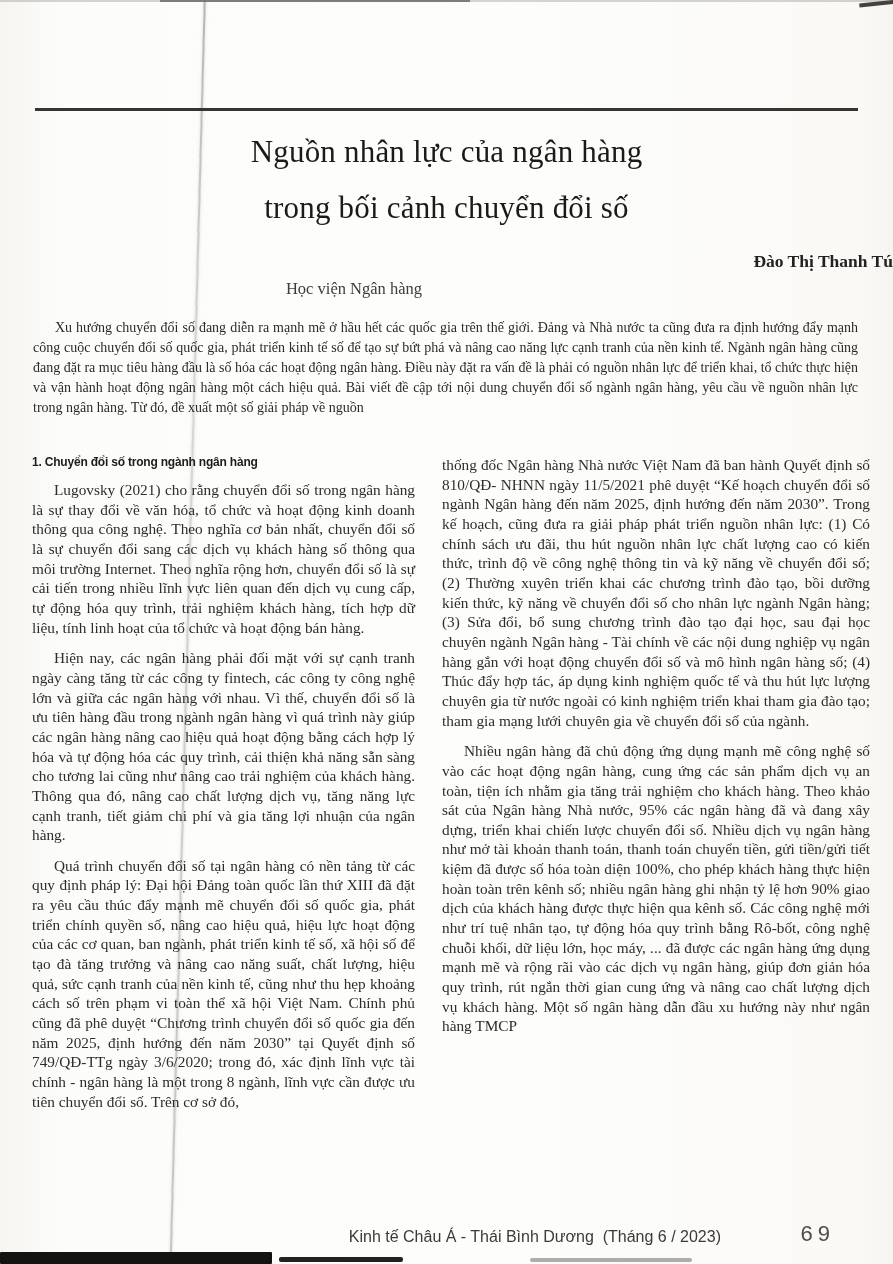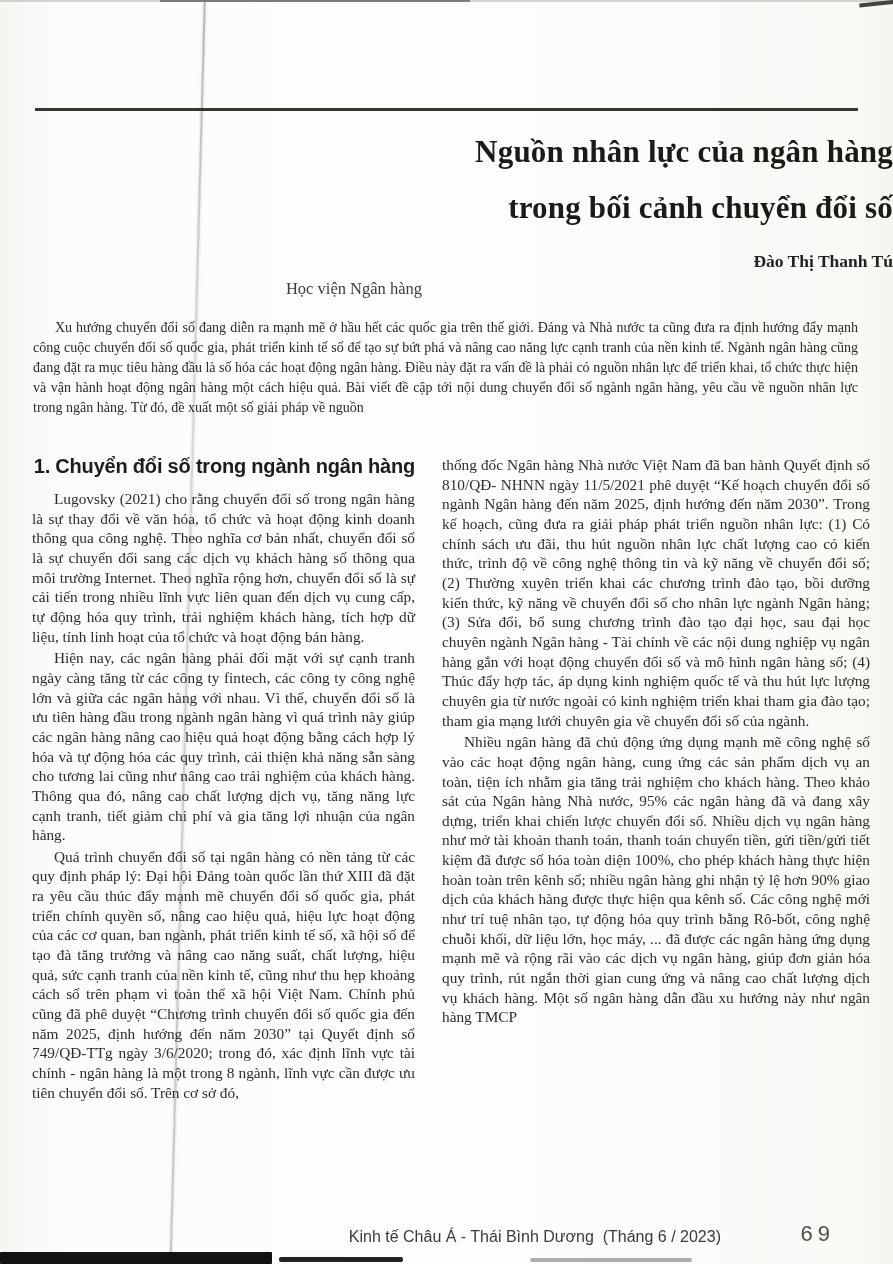--- a/index.html
+++ b/index.html
@@ -22,43 +22,43 @@
   .top-edge-line{position:absolute;top:0;left:0;width:893px;height:1.5px;background:rgba(70,68,62,.22);}
   .top-edge-dark{position:absolute;top:0;left:160px;width:310px;height:2px;background:rgba(55,53,48,.55);}
   .top-right-mark{position:absolute;top:0;right:0;width:34px;height:4px;background:#44423d;transform:rotate(-6deg);transform-origin:right top;}
   .bottom-bar-main{position:absolute;left:0;top:1252px;width:272px;height:12px;background:#131311;border-radius:1px;}
   .bottom-bar-2{position:absolute;left:279px;top:1257px;width:124px;height:4.5px;background:#23221f;border-radius:2px;}
   .bottom-bar-3{position:absolute;left:530px;top:1258px;width:162px;height:4px;background:rgba(95,93,86,.5);border-radius:2px;}
 
   .top-rule{position:absolute;left:35px;top:108px;width:823px;height:2.5px;background:#37352f;}
 
   .title-block{position:absolute;left:0;top:124px;width:893px;text-align:center;}
-  .title-line{font-size:31px;font-weight:bold;line-height:56px;color:#1c1a16;letter-spacing:.2px;text-align:right;}
+  .title-line{font-size:31px;font-weight:normal;line-height:56px;color:#1c1a16;letter-spacing:.2px;}
   .author{position:absolute;left:0;top:251px;width:893px;text-align:right;font-size:17.5px;font-weight:bold;color:#242220;}
   .affiliation{position:absolute;left:0;top:279px;width:708px;text-align:center;font-size:16.5px;color:#3e3c38;}
 
   .abstract{
     position:absolute;left:33px;top:318px;width:825px;
     font-size:14px;line-height:20px;text-align:justify;text-indent:22px;color:#2c2a26;
   }
 
   .columns{
     position:absolute;left:32px;top:455px;width:838px;height:762px;
     display:grid;grid-template-columns:383px 428px;column-gap:27px;overflow:hidden;
   }
   .section-heading{
     font-family:"Liberation Sans", sans-serif;
-    font-size:20px;font-weight:700;color:#1d1c19;
-    margin:0 0 11px 0;letter-spacing:-.2px;text-align:right;
+    font-size:12px;font-weight:700;color:#1d1c19;
+    margin:0 0 11px 0;letter-spacing:-.2px;
   }
   .col p{
     margin:0;text-align:justify;text-indent:22px;
     font-size:15.3px;line-height:19.65px;color:#2e2c29;
   }
-  .col p + p{margin-top:2px;}
+  .col p + p{margin-top:11px;}
   .col p.no-indent{text-indent:0;}
 
   .footer-journal{
     position:absolute;top:1228px;right:172px;
     font-family:"Liberation Sans", sans-serif;font-size:16px;color:#3b3a37;white-space:pre;
   }
   .footer-page-number{
     position:absolute;top:1221px;right:58px;
     font-family:"Liberation Sans", sans-serif;font-size:22px;color:#4e4d4a;letter-spacing:5px;
   }

